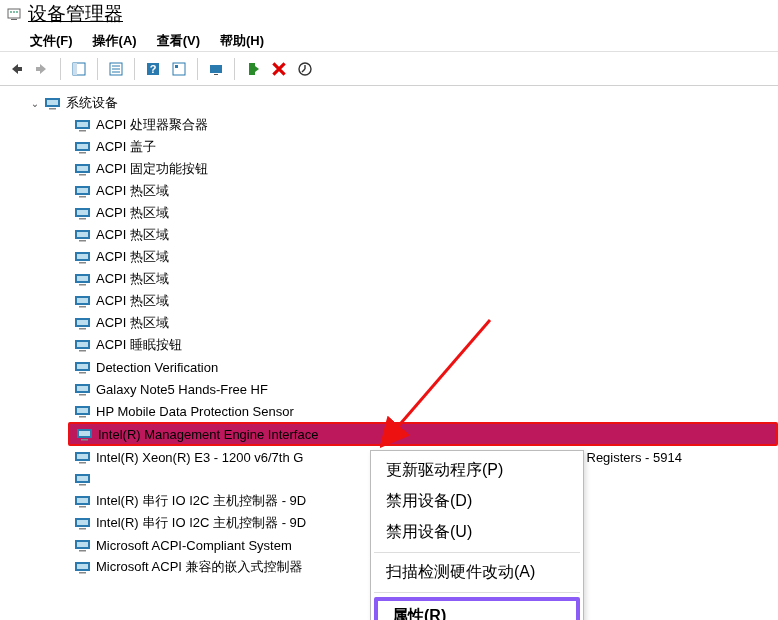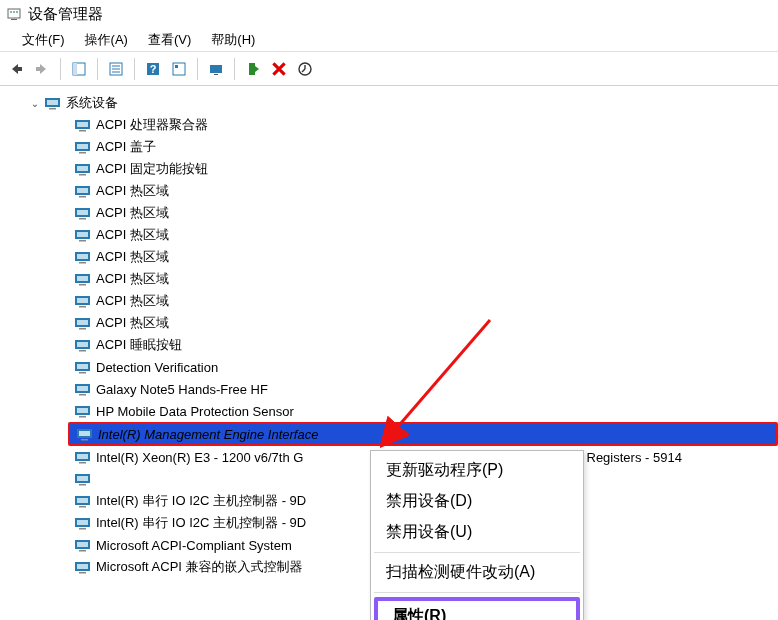--- a/index.html
+++ b/index.html
@@ -18,29 +18,30 @@
     display: flex;
     align-items: center;
     padding: 0 6px;
     background: #fff;
   }
   .titlebar .appicon {
     width: 16px; height: 16px;
     margin-right: 6px;
   }
   .titlebar .title {
-    font-size: 15px;
+    font-size: 19px;
+    text-decoration: underline;
   }
   .menubar {
     height: 24px;
     display: flex;
-    align-items: center;
-    padding: 2px 12px;
+    padding: 2px 20px;
     background: #fff;
     border-bottom: 1px solid #e0e0e0;
+    font-weight: bold;
   }
   .menubar span {
     padding: 2px 10px;
     cursor: default;
   }
   .toolbar {
     height: 34px;
     display: flex;
     align-items: center;
     padding: 0 4px;
@@ -75,22 +76,21 @@
   .devicon {
     width: 18px; height: 16px;
     margin: 0 4px 0 2px;
     flex-shrink:0;
   }
   .children { padding-left: 44px; }
   .selected {
     border: 2px solid #e11;
     border-radius: 2px;
     height: 24px;
-    background: #1d4ed8;
-    font-style: italic;
+    background: #be185d;
   }
   .context-menu {
     position: absolute;
     left: 370px;
     top: 450px;
     width: 214px;
     background: #fff;
     border: 1px solid #bbb;
     box-shadow: 2px 2px 5px rgba(0,0,0,0.14);
     padding: 4px 1px;

